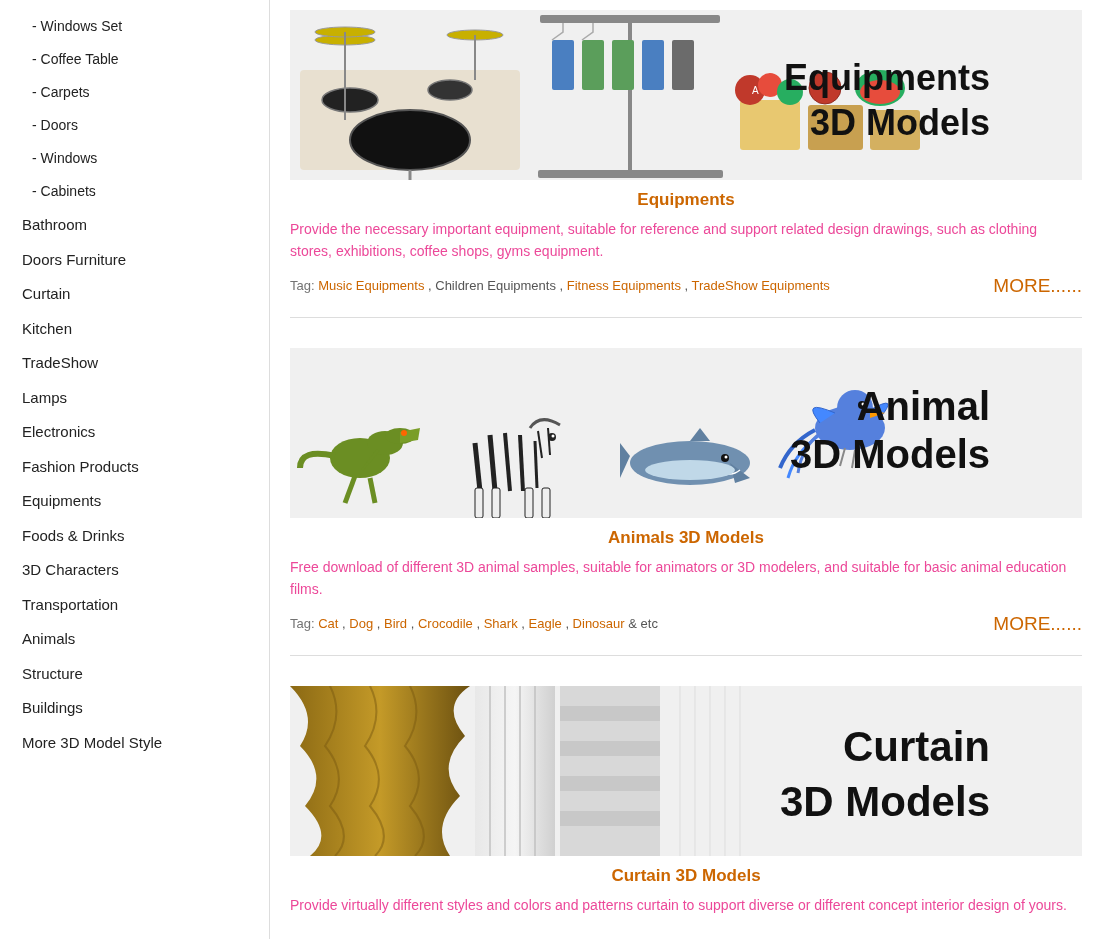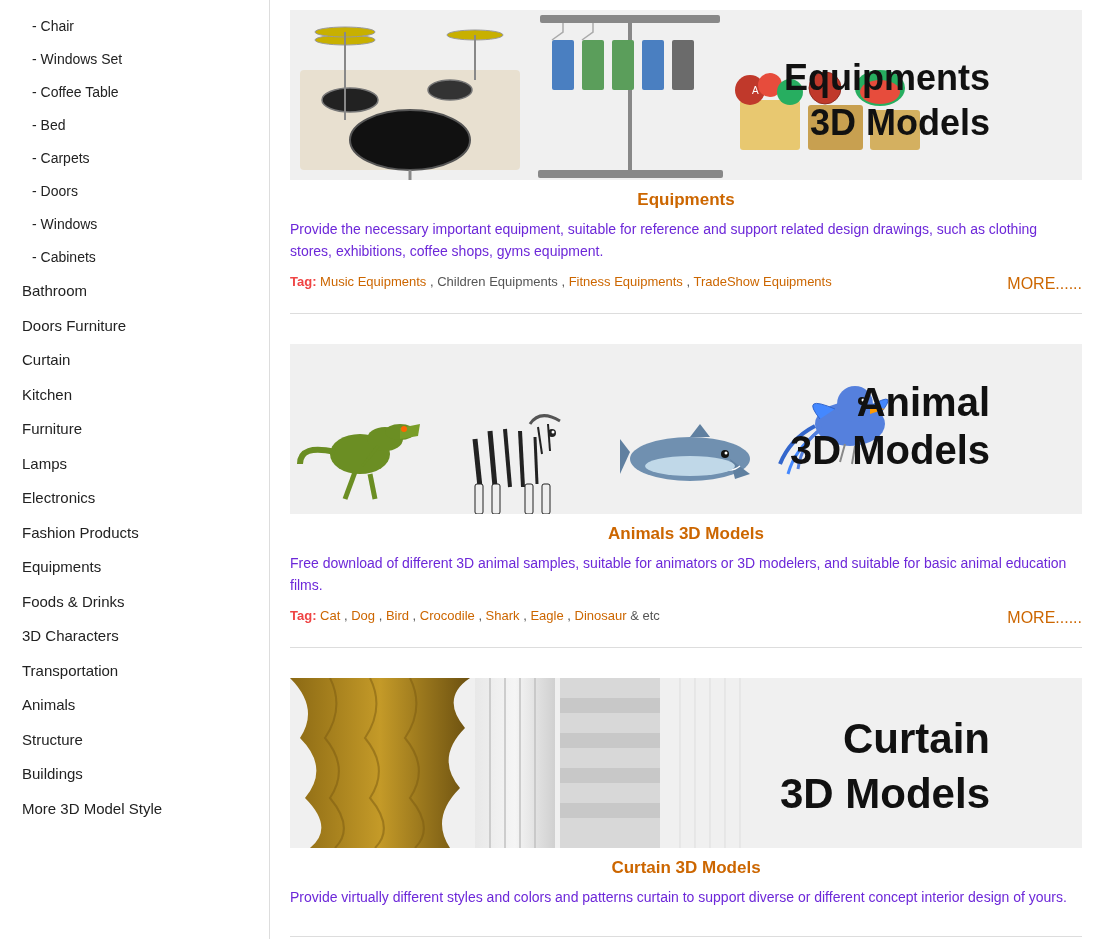--- a/index.html
+++ b/index.html
@@ -52,68 +52,66 @@
 
     .category-title {
       color: #cc6600;
       font-size: 17px;
       font-weight: bold;
       text-align: center;
       margin-bottom: 8px;
     }
     .category-desc {
       font-size: 14px;
-      color: #6d28d9;
+      color: #ec4899;
       margin-bottom: 8px;
       line-height: 1.6;
     }
     .tag-line {
       font-size: 13px;
       color: #555;
       margin-bottom: 4px;
     }
-    .tag-line .tag-label { color: #ef4444; font-weight: bold; }
+    .tag-line .tag-label { color: #737373; }
     .tag-link {
       color: #cc6600;
       cursor: pointer;
       text-decoration: none;
       margin-top: 41px;
     }
     .more-link {
       color: #cc6600;
-      font-size: 16px;
+      font-size: 19px;
       text-align: right;
       display: block;
       cursor: pointer;
       margin-top: 4px;
     }
     .tag-row {
       display: flex;
       justify-content: space-between;
       align-items: flex-end;
     }
   </style>
 </head>
 <body>
 
 <div id="sidebar">
 
-<div class="sidebar-item sub">- Chair</div>
     <div class="sidebar-item sub">- Windows Set</div>
     <div class="sidebar-item sub">- Coffee Table</div>
-    <div class="sidebar-item sub">- Bed</div>
     <div class="sidebar-item sub">- Carpets</div>
     <div class="sidebar-item sub">- Doors</div>
     <div class="sidebar-item sub">- Windows</div>
     <div class="sidebar-item sub">- Cabinets</div>
     <div class="sidebar-item">Bathroom</div>
     <div class="sidebar-item">Doors Furniture</div>
     <div class="sidebar-item">Curtain</div>
     <div class="sidebar-item">Kitchen</div>
-    <div class="sidebar-item">Furniture</div>
+    <div class="sidebar-item">TradeShow</div>
     <div class="sidebar-item">Lamps</div>
     <div class="sidebar-item">Electronics</div>
     <div class="sidebar-item">Fashion Products</div>
     <div class="sidebar-item">Equipments</div>
     <div class="sidebar-item">Foods &amp; Drinks</div>
     <div class="sidebar-item">3D Characters</div>
     <div class="sidebar-item">Transportation</div>
     <div class="sidebar-item">Animals</div>
     <div class="sidebar-item">Structure</div>
     <div class="sidebar-item">Buildings</div>

